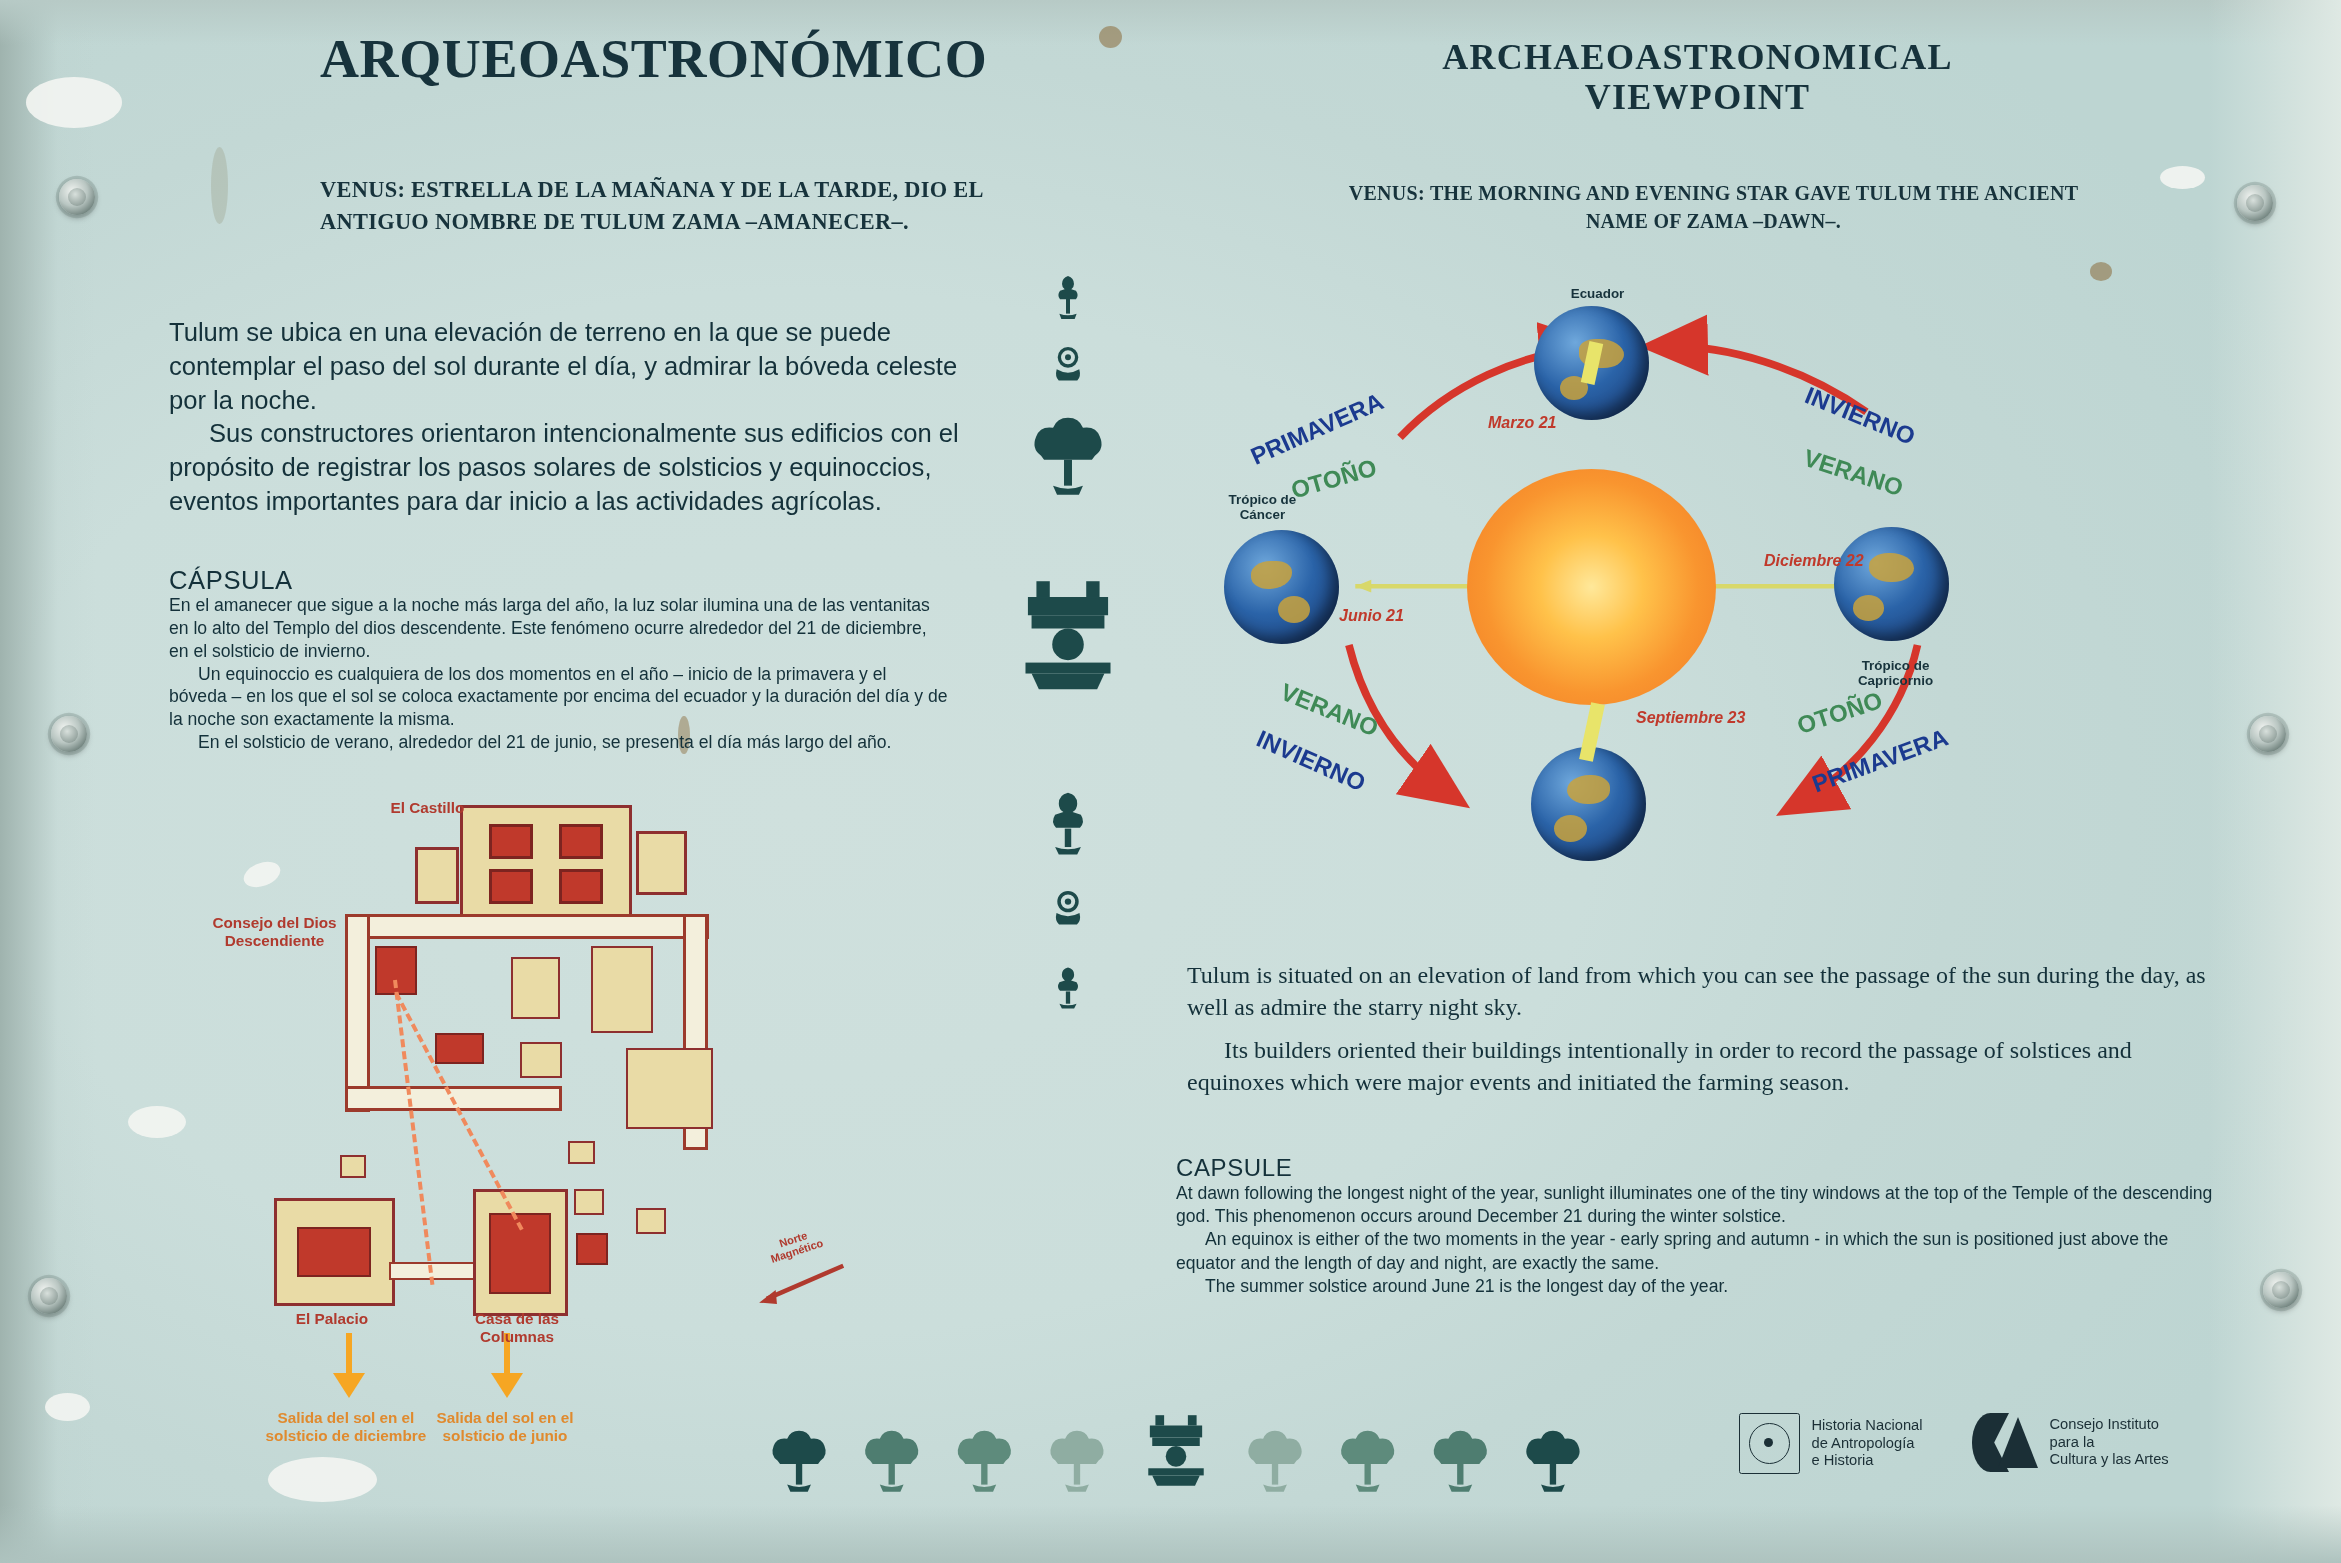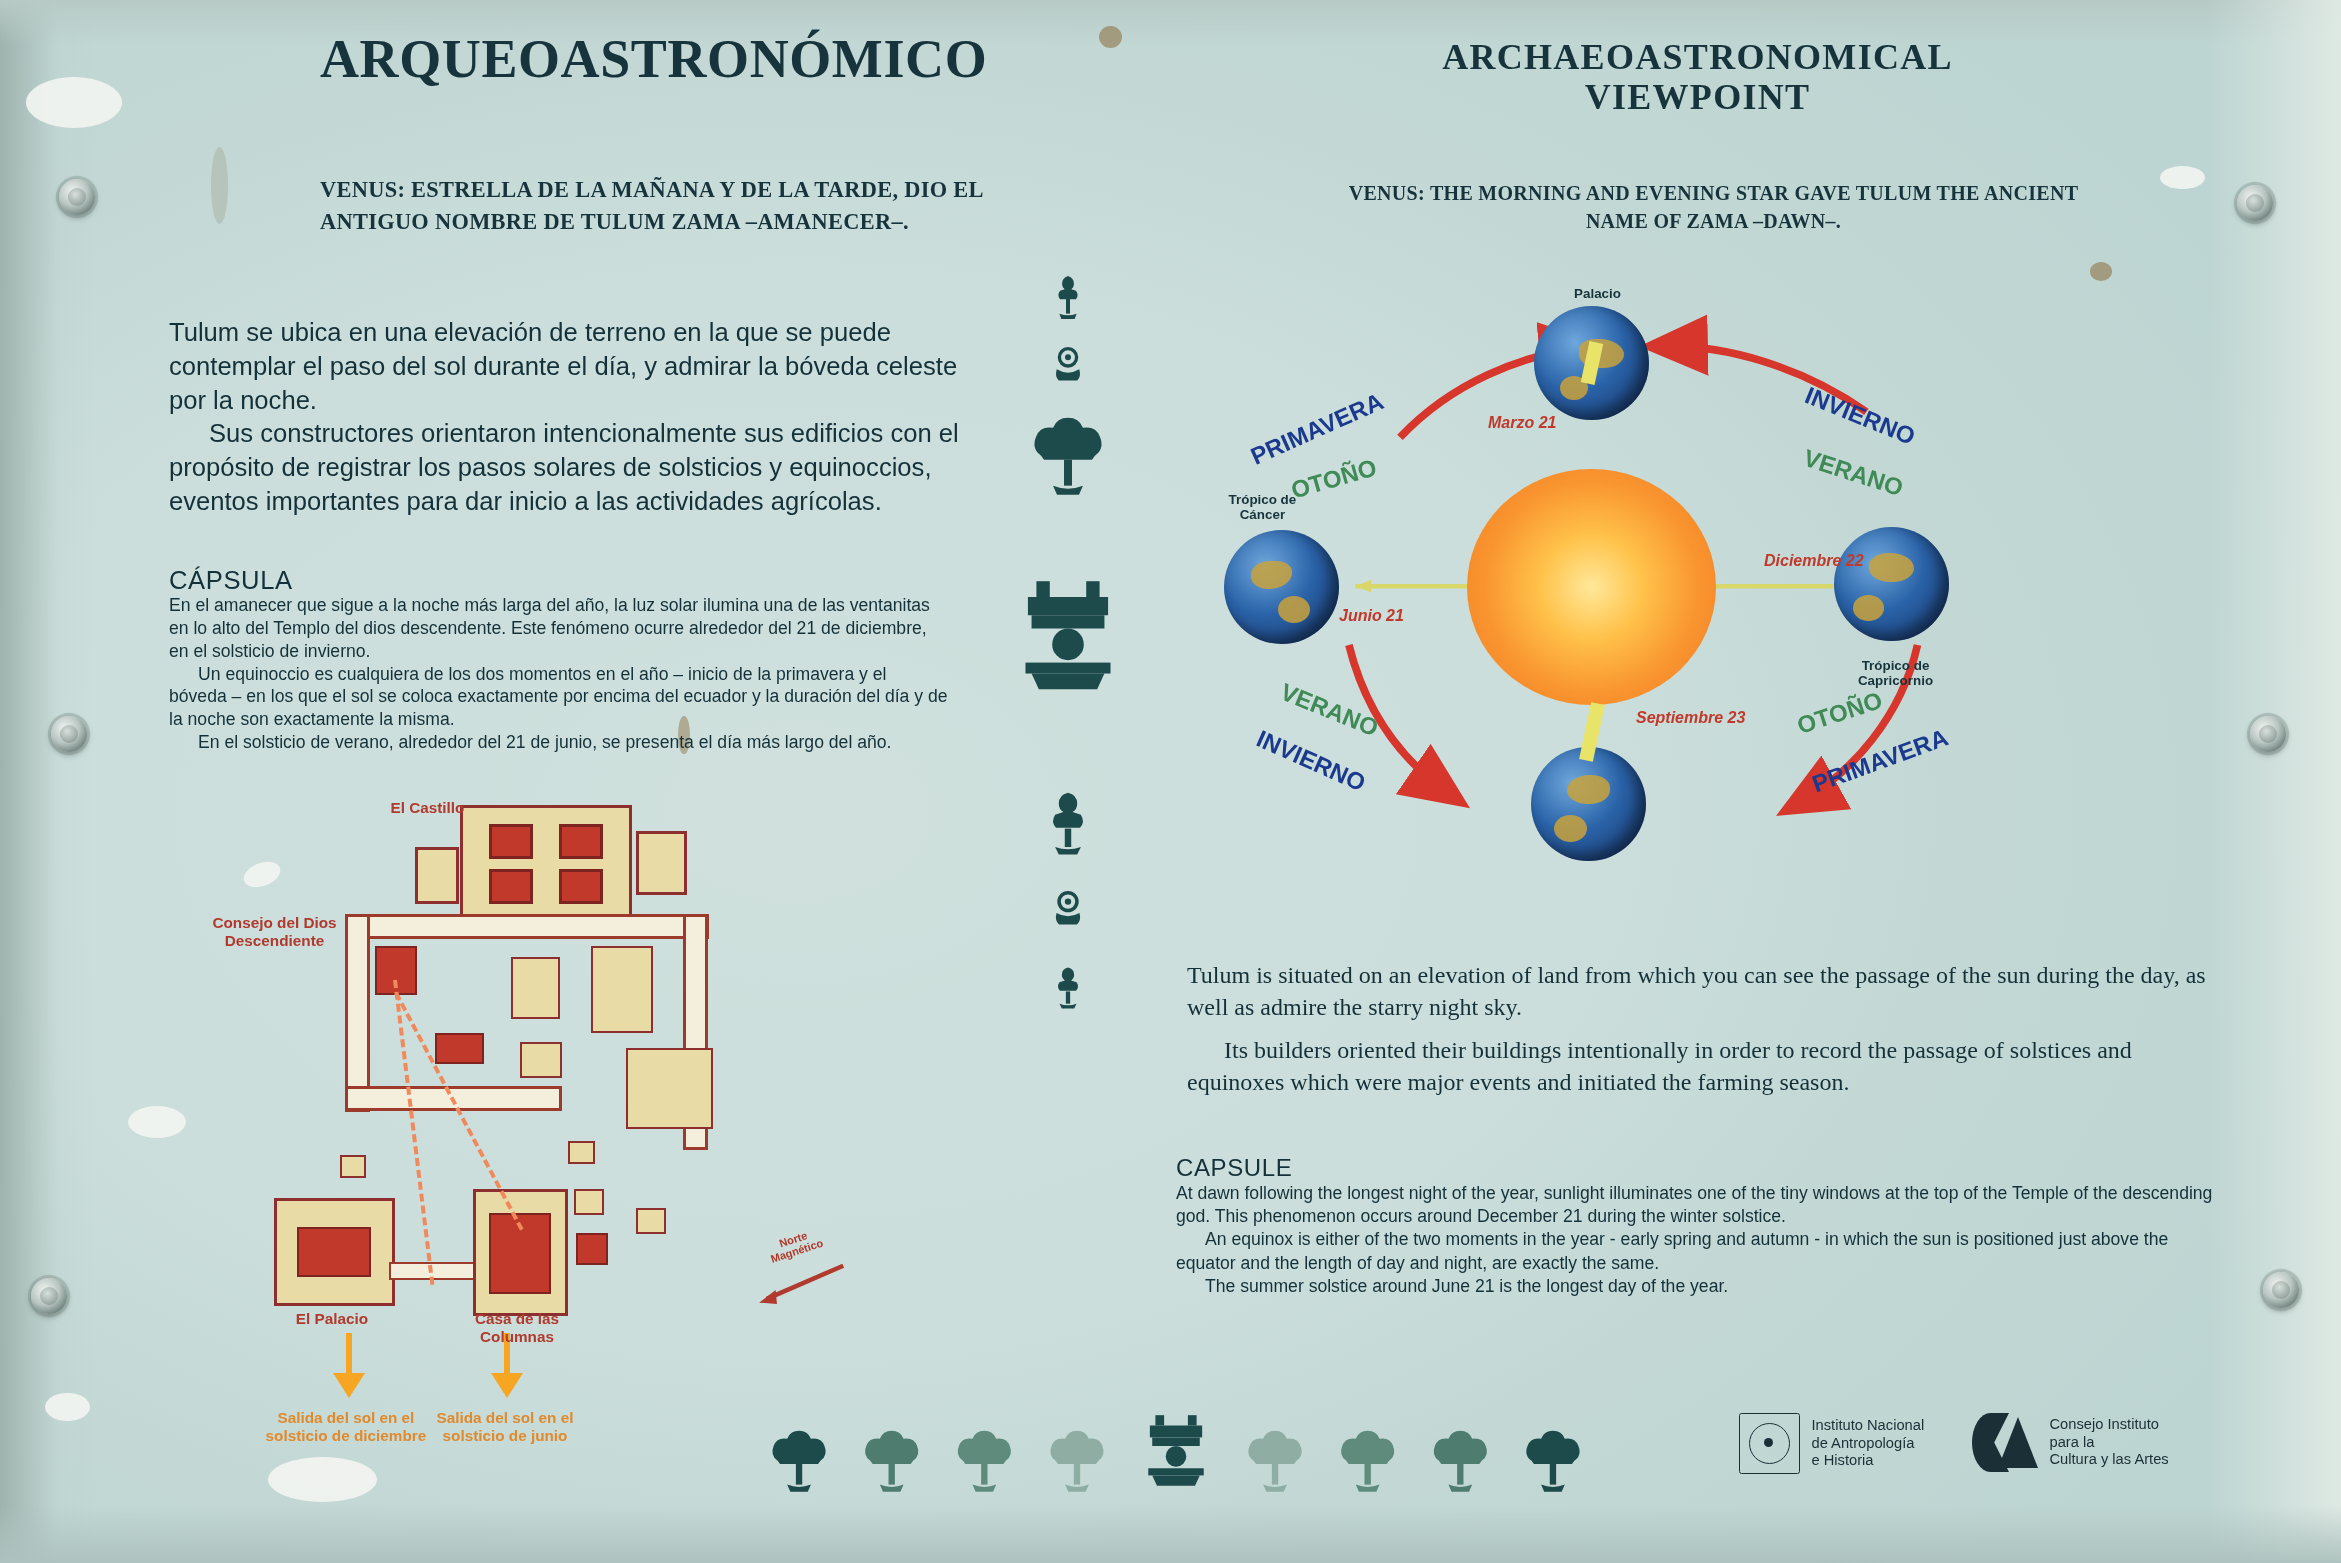--- a/index.html
+++ b/index.html
@@ -261,21 +261,21 @@
     <div class="lbl big green" style="left:38px;top:396px;transform:rotate(22deg);">VERANO</div>
     <div class="lbl big navy" style="left:12.8px;top:447px;transform:rotate(24deg);">INVIERNO</div>
     <div class="lbl big green" style="left:556px;top:399px;transform:rotate(-18deg);">OTOÑO</div>
     <div class="lbl big navy" style="left:569px;top:447px;transform:rotate(-20deg);">PRIMAVERA</div>
 
     <div class="lbl date" style="left:248px;top:114px;">Marzo 21</div>
     <div class="lbl date" style="left:99px;top:307px;">Junio 21</div>
     <div class="lbl date" style="left:524px;top:252px;">Diciembre 22</div>
     <div class="lbl date" style="left:396px;top:409px;">Septiembre 23</div>
 
-    <div class="lbl small" style="left:313px;top:-14px;width:89px;">Palacio</div>
+    <div class="lbl small" style="left:313px;top:-14px;width:89px;">Ecuador</div>
     <div class="lbl small" style="left:-25.6px;top:192px;width:96px;">Trópico de Cáncer</div>
     <div class="lbl small" style="left:601px;top:358px;width:109px;">Trópico de Capricornio</div>
   </div>
 
   <div id="map">
 
     <div class="bld tan" style="left:192px;top:19px;width:166px;height:115px;"></div>
     <div class="bld red" style="left:221px;top:38px;width:38px;height:29px;"></div>
     <div class="bld red" style="left:221px;top:83px;width:38px;height:29px;"></div>
     <div class="bld red" style="left:291px;top:38px;width:38px;height:29px;"></div>
@@ -422,21 +422,21 @@
         <path d="M0,-60 q-22,0 -30,20 q-26,-4 -34,18 q-10,24 10,38 l6,8 h96 l6,-8 q20,-14 10,-38 q-8,-22 -34,-18 q-8,-20 -30,-20z"></path>
         <rect x="-8" y="24" width="16" height="52"></rect>
         <path d="M-30,76 q30,12 60,0 l-8,18 h-44z"></path>
       </g>
     </g>
   </svg>
 
   <div class="logo" style="left:1739px;top:1413px;">
     <div class="inah-mark"></div>
     <div class="txt">
-      <div>Instituto Nacional</div>
+      <div>Historia Nacional</div>
       <div>de Antropología</div>
       <div>e Historia</div>
     </div>
   </div>
 
   <div class="logo" style="left:1972px;top:1413px;">
     <div class="cna-mark">
         <div class="c"></div>
         <div class="a"></div>
       </div>

